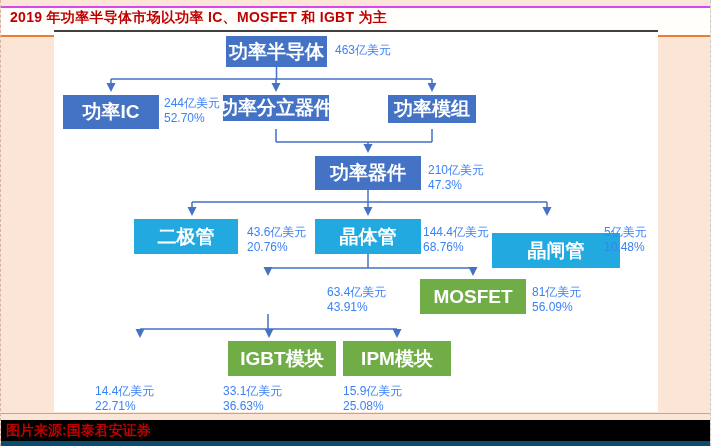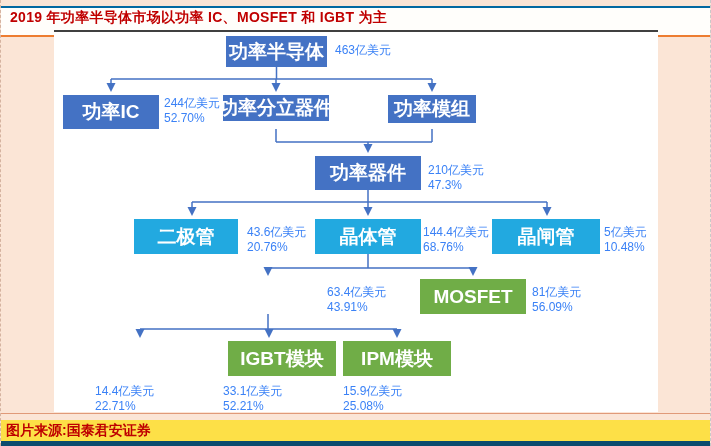--- a/index.html
+++ b/index.html
@@ -12,21 +12,21 @@
     width:711px;height:446px;
     background:#FBE5D6;
     border-left:1px dashed #d5b3a0;
     border-right:1px dashed #c9c9c9;
     box-sizing:border-box;
     overflow:hidden;
   }
   .title-bar{
     position:absolute;left:0;right:0;top:6px;
     background:#FFFEFB;
-    border-top:2px solid #0369a1;
+    border-top:2px solid #d946ef;
     border-bottom:2px solid #ED7D31;
     padding:1px 4px 10px 9px;
     font-size:14px;font-weight:bold;color:#C00000;
     line-height:16px;letter-spacing:0.3px;
     white-space:nowrap;
   }
   .panel{
     position:absolute;left:53px;top:30px;
     width:604px;height:380px;
     background:#FFFFFF;
@@ -47,21 +47,21 @@
     font-size:12px;line-height:15px;color:#3b82f6;
     white-space:nowrap;
   }
   .val span{display:block;}
   .divider{
     position:absolute;left:0;right:0;top:413px;height:1px;
     background:#E09A79;
   }
   .footer-bar{
     position:absolute;left:0;right:0;top:420px;height:20px;
-    background:#fde047;
+    background:#000000;
     border-bottom:5px solid #0c4a6e;
     padding:1px 4px 0 5px;
     font-size:14px;font-weight:bold;color:#BE0000;
     line-height:19px;
   }
 </style>
 </head>
 <body>
 
 <div class="page">
@@ -138,21 +138,21 @@
       <span>43.6亿美元</span>
       <span>20.76%</span>
     </div>
     <div class="node cyan" style="left:261px;top:187px;width:106px;height:35px">
       <span>晶体管</span>
     </div>
     <div class="val" style="left:369px;top:193px">
       <span>144.4亿美元</span>
       <span>68.76%</span>
     </div>
-    <div class="node cyan" style="left:438px;top:187px;width:108px;height:35px">
+    <div class="node cyan" style="left:438px;top:201px;width:128px;height:35px">
       <span>晶闸管</span>
     </div>
     <div class="val" style="left:550px;top:193px">
       <span>5亿美元</span>
       <span>10.48%</span>
     </div>
 
     <div class="val" style="left:273px;top:253px">
       <span>63.4亿美元</span>
       <span>43.91%</span>
@@ -167,21 +167,21 @@
 
     <div class="val" style="left:41px;top:352px">
       <span>14.4亿美元</span>
       <span>22.71%</span>
     </div>
     <div class="node green" style="left:174px;top:309px;width:108px;height:35px">
       <span>IGBT模块</span>
     </div>
     <div class="val" style="left:169px;top:352px">
       <span>33.1亿美元</span>
-      <span>52.21%</span>
+      <span>36.63%</span>
     </div>
     <div class="node green" style="left:289px;top:309px;width:108px;height:35px">
       <span>IPM模块</span>
     </div>
     <div class="val" style="left:289px;top:352px">
       <span>15.9亿美元</span>
       <span>25.08%</span>
     </div>
 
   </div>

